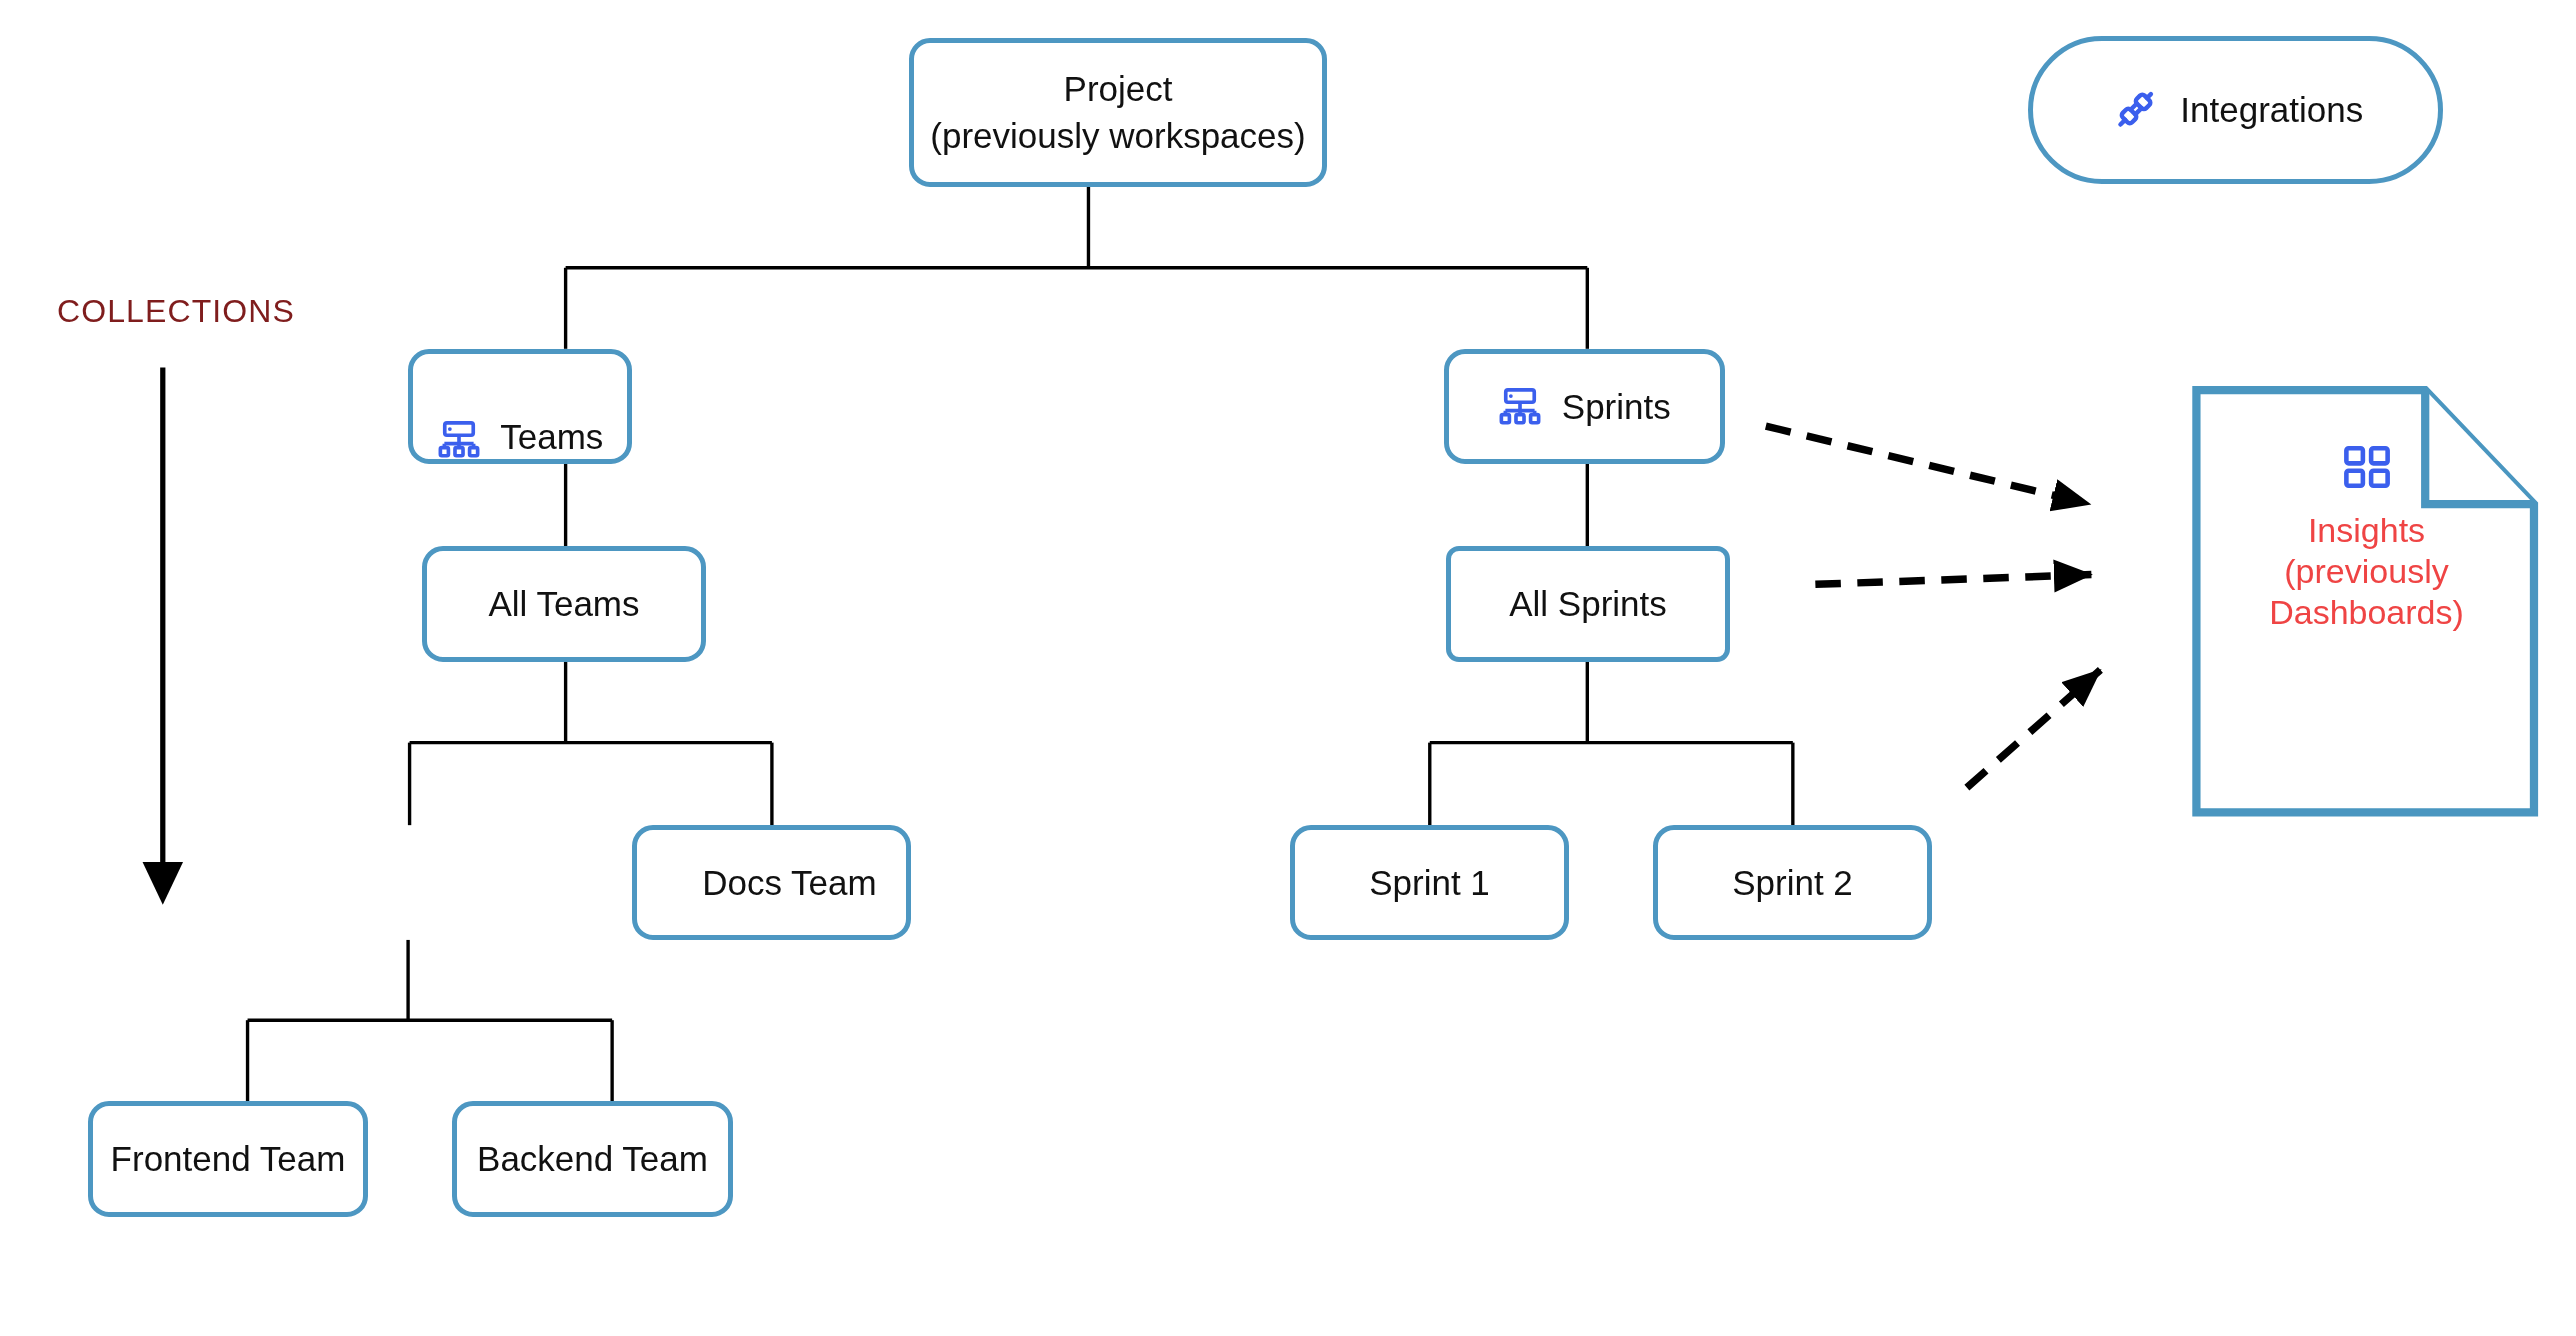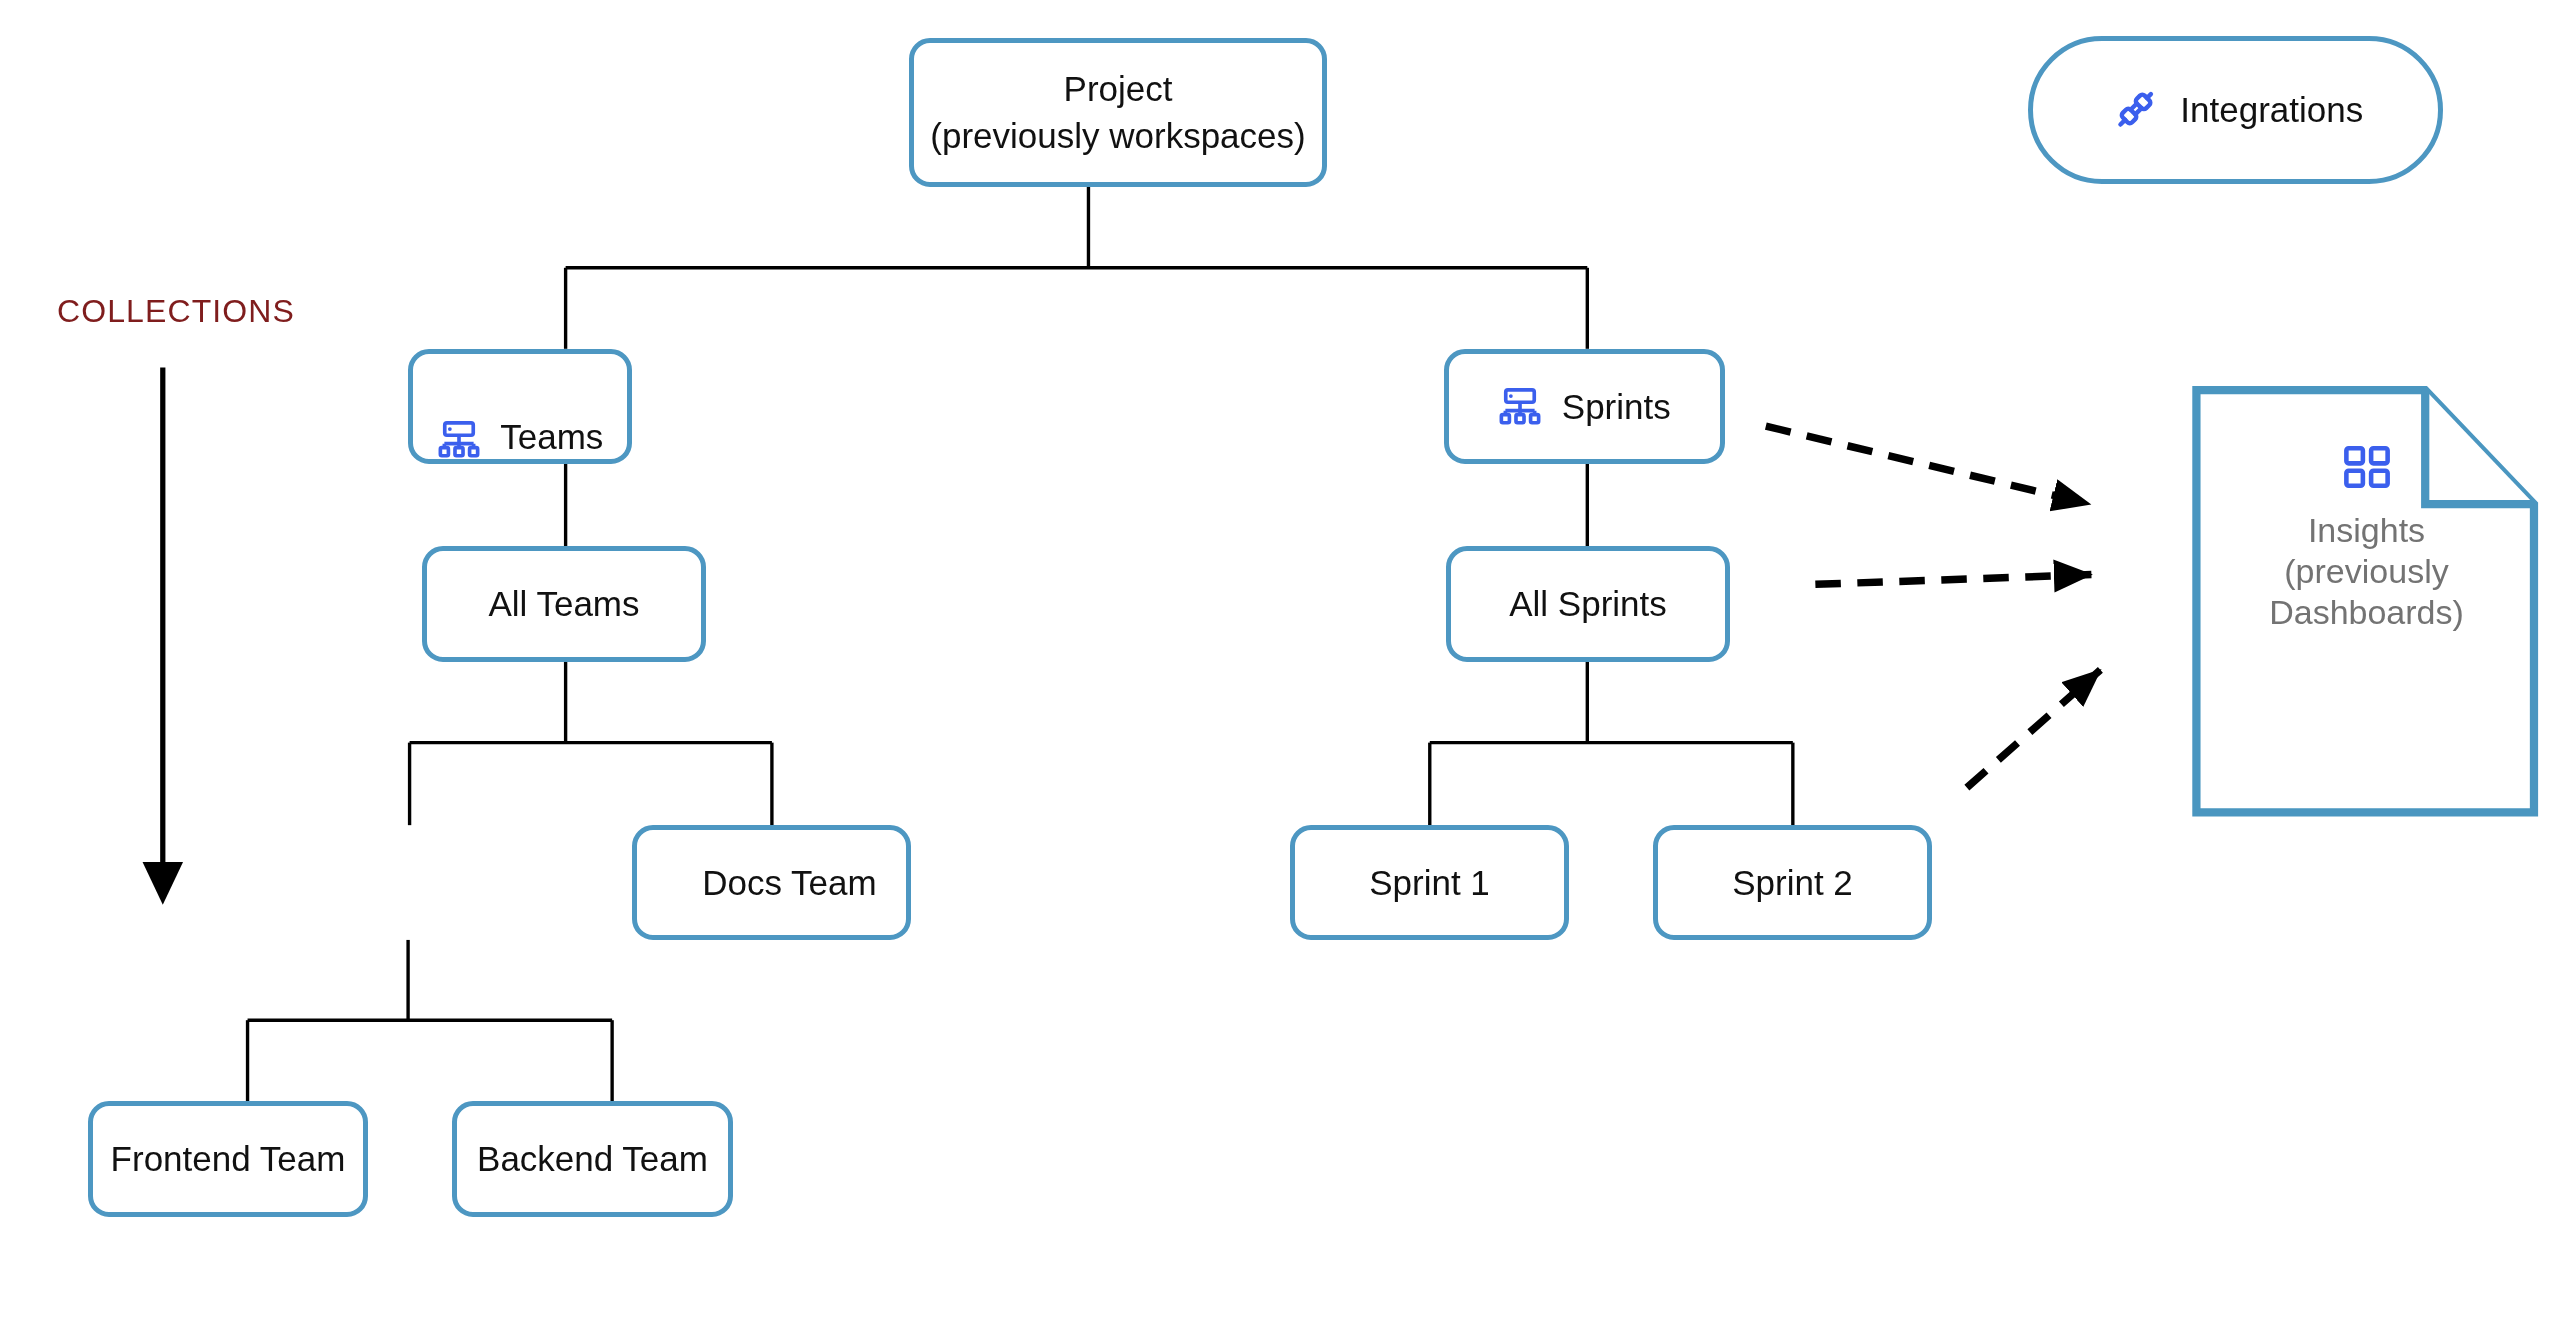--- a/index.html
+++ b/index.html
@@ -19,21 +19,21 @@
   .collections-label{
     position:absolute;left:57px;top:293px;font-size:32px;letter-spacing:1.1px;
     color:#7f1d1d;white-space:nowrap;
   }
   .insights-content{
     position:absolute;left:2196px;top:390px;width:341px;height:422px;
     display:flex;flex-direction:column;align-items:center;box-sizing:border-box;
     padding-top:55px;
   }
   .insights-text{
-    margin-top:21px;font-size:34px;line-height:41px;text-align:center;color:#737373;
+    margin-top:21px;font-size:34px;line-height:41px;text-align:center;color:#ef4444;
   }
   .icon{display:inline-flex;flex:0 0 auto;}
 </style>
 </head>
 <body>
 
 <div class="canvas">
 
   <svg class="layer" width="2576" height="1336" viewBox="0 0 3434 1781">
     <defs>
@@ -131,21 +131,21 @@
         <circle cx="17.5" cy="11" r="2.6" fill="#3b5fed"></circle>
       </svg>
     </span>
     <span class="lbl">Sprints</span>
   </div>
 
   <div class="node" style="left:422px;top:546px;width:284px;height:116px;">
     <span class="lbl">All Teams</span>
   </div>
 
-  <div class="node" style="left:1446px;top:546px;width:284px;height:116px;">
+  <div class="node" style="left:1446px;top:546px;width:284px;height:116px;border-radius:13px;">
     <span class="lbl">All Sprints</span>
   </div>
 
 
   <div class="node" style="left:632px;top:825px;width:279px;height:115px;padding-left:36px;">
     <span class="lbl">Docs Team</span>
   </div>
 
   <div class="node" style="left:1290px;top:825px;width:279px;height:115px;">
     <span class="lbl">Sprint 1</span>

